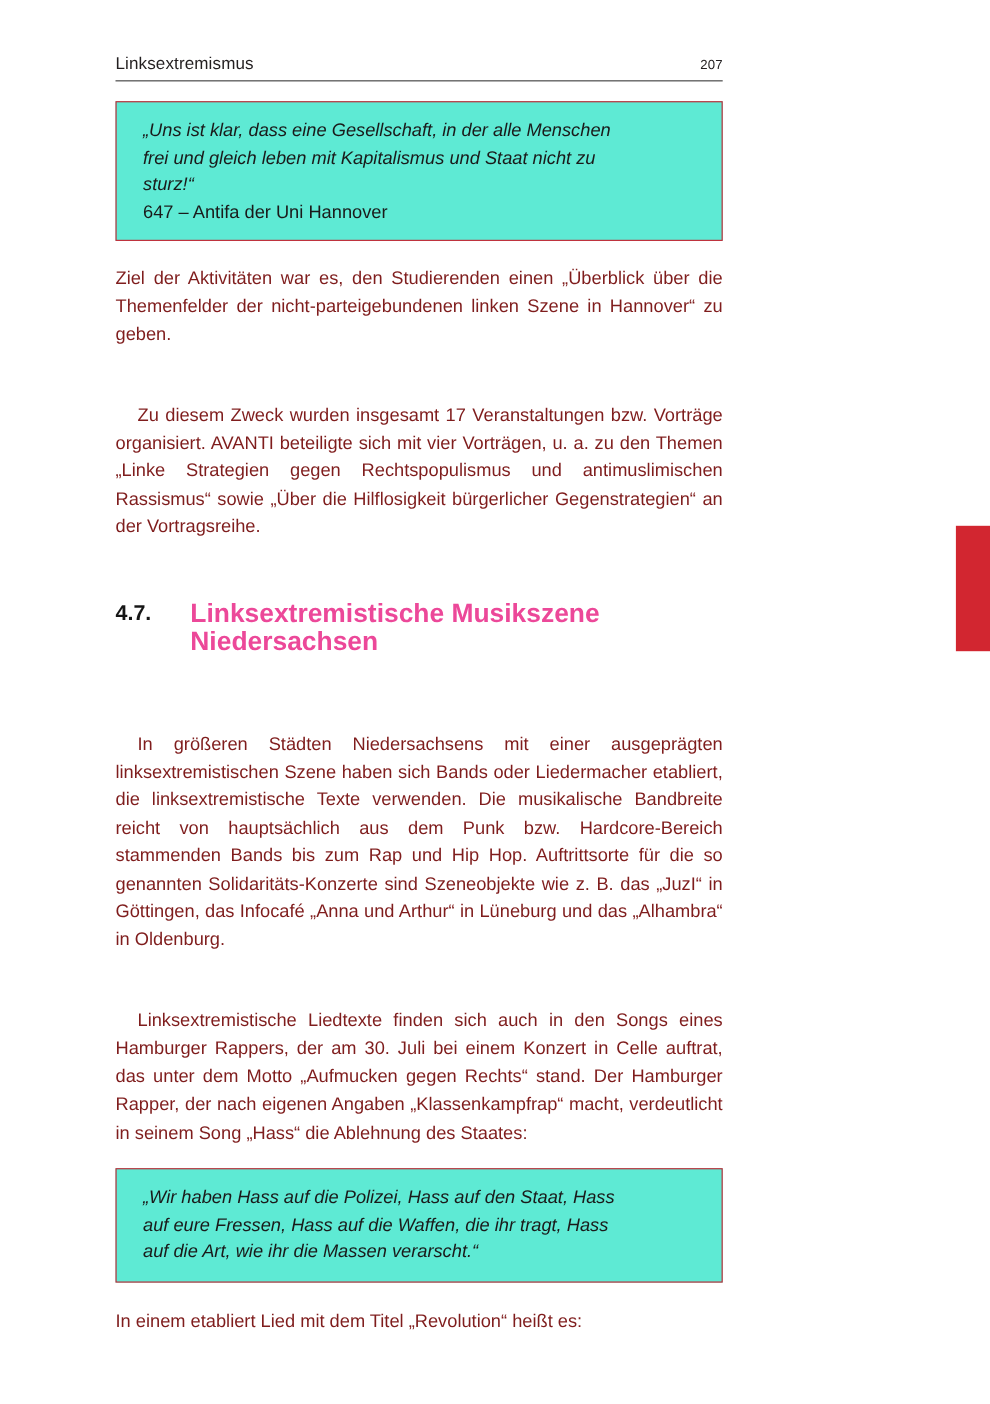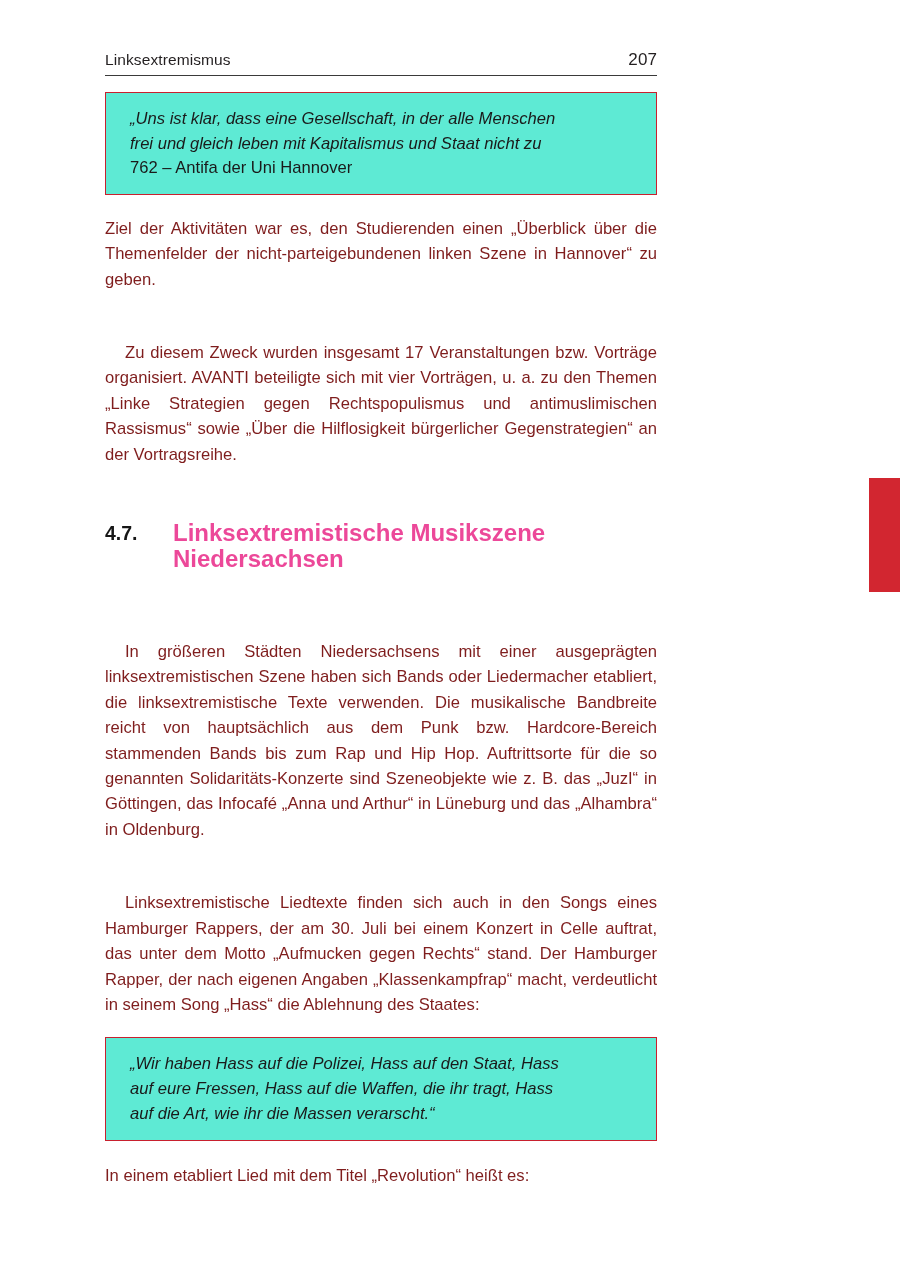--- a/index.html
+++ b/index.html
@@ -33,21 +33,21 @@
     display: flex;
     justify-content: space-between;
     align-items: baseline;
     font-size: 15.5px;
     color: #231f20;
     padding-bottom: 5px;
     border-bottom: 1.6px solid #3a3a3a;
     letter-spacing: 0.1px;
   }
   .running-head .head-title { font-size: 15.5px; }
-  .running-head .head-page  { font-size: 17px; }
+  .running-head .head-page  { font-size: 12px; }
 
   
   .content {
     position: absolute;
     left: 105px;
     top: 92px;
     width: 552px;
   }
 
   
@@ -135,21 +135,22 @@
   <div class="running-head">
     <span class="head-title">Linksextremismus</span>
     <span class="head-page">207</span>
   </div>
 
   <div class="content">
 
     <div class="quote-box first">
       <div class="quote-text">„Uns ist klar, dass eine Gesellschaft, in der alle Menschen</div>
       <div class="quote-text">frei und gleich leben mit Kapitalismus und Staat nicht zu</div>
-      <div class="quote-source">762 – Antifa der Uni Hannover</div>
+      <div class="quote-text ragged">sturz!“</div>
+      <div class="quote-source">647 – Antifa der Uni Hannover</div>
     </div>
 
     <div class="gap-after-box"></div>
 
     <p class="body-par">Ziel der Aktivitäten war es, den Studierenden einen „Über­blick über die Themenfelder der nicht-parteigebundenen lin­ken Szene in Hannover“ zu geben.</p>
     <p class="body-par indent">Zu diesem Zweck wurden insgesamt 17 Veranstaltungen bzw. Vorträge organisiert. AVANTI beteiligte sich mit vier Vorträgen, u. a. zu den Themen „Linke Strategien gegen Rechtspopulismus und antimuslimischen Rassismus“ sowie „Über die Hilflosigkeit bürgerlicher Gegenstrategien“ an der Vortragsreihe.</p>
 
     <div class="heading-space-before"></div>
 
     <div class="section-heading">

